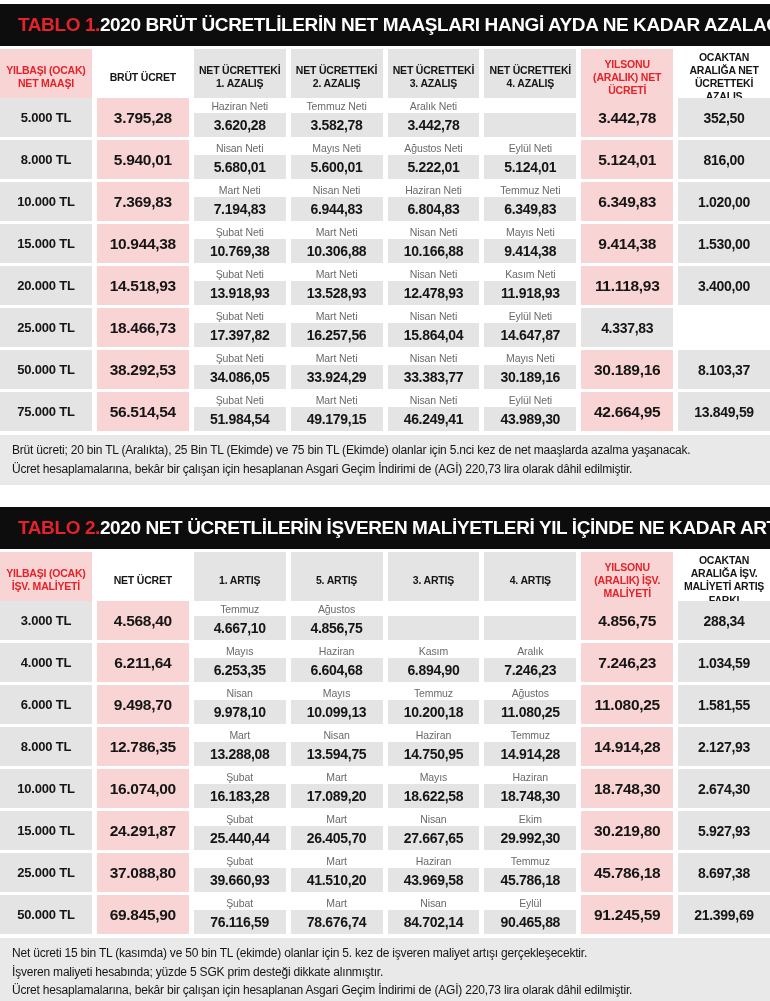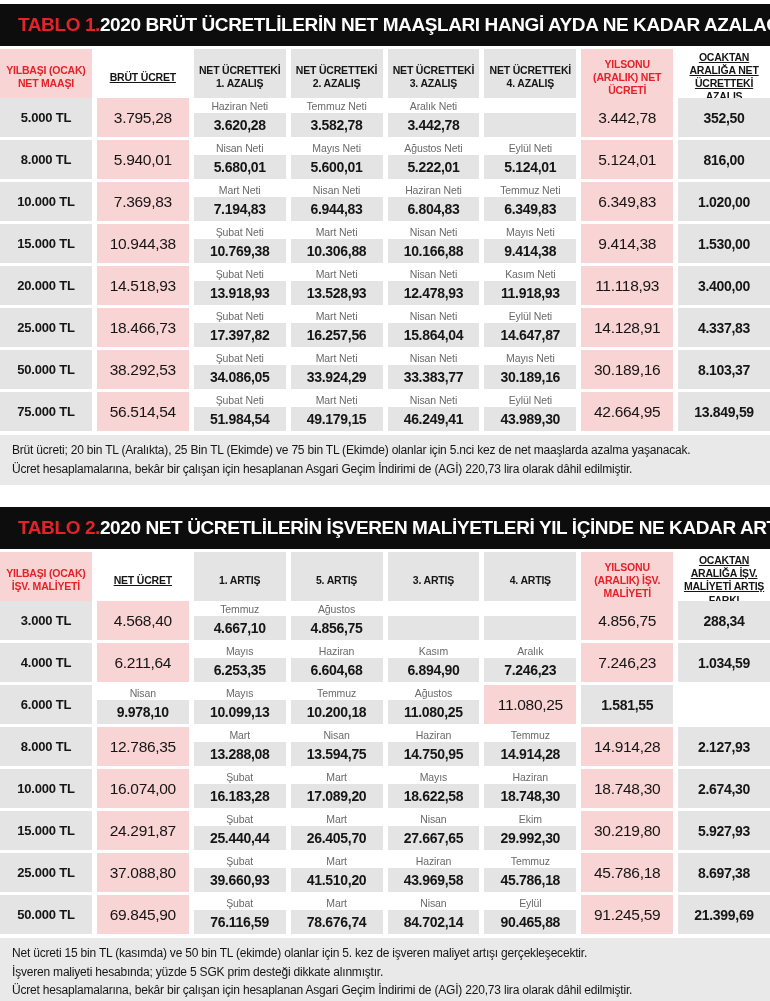--- a/index.html
+++ b/index.html
@@ -23,27 +23,27 @@
   }
   .titlebar .tag{color:var(--red);font-weight:bold;font-size:19px;letter-spacing:-0.4px;margin-right:0;}
   .titlebar .ttl{color:#fff;font-weight:bold;font-size:19px;letter-spacing:-0.4px;}
   .grid{display:grid;grid-template-columns:repeat(8,1fr);column-gap:5px;}
   .hdr{margin-top:3px;height:46px;}
   .hcell{
     display:flex;align-items:center;justify-content:center;text-align:center;
     font-weight:bold;font-size:10.5px;line-height:1.25;letter-spacing:-0.2px;
     padding:2px 1px;background:var(--gray);
   }
-  .hcell.h-white{background:#fff;text-decoration:underline;}
+  .hcell.h-white{background:#fff;}
   .hcell.h-pink{background:var(--pink);color:var(--red);}
   .rows{margin-top:3px;display:flex;flex-direction:column;row-gap:3px;}
   .row{height:39px;}
   .cell{display:flex;align-items:center;justify-content:center;text-align:center;}
   .c-wage{background:var(--gray);font-weight:bold;font-size:13px;letter-spacing:-0.2px;}
-  .c-pink{background:var(--pink);font-weight:normal;font-size:15.5px;letter-spacing:-0.3px;}
+  .c-pink{background:var(--pink);font-weight:bold;font-size:15.5px;letter-spacing:-0.3px;}
   .c-diff{background:var(--gray);font-weight:bold;font-size:14px;letter-spacing:-0.3px;}
   .c-split{display:flex;flex-direction:column;align-items:stretch;justify-content:flex-start;}
   .c-split .m{
     height:15px;background:#fff;color:var(--labelgray);font-size:10.5px;
     display:flex;align-items:center;justify-content:center;letter-spacing:-0.1px;
   }
   .c-split .v{
     flex:1;background:var(--gray);font-weight:bold;font-size:14px;letter-spacing:-0.3px;
     display:flex;align-items:center;justify-content:center;
   }
@@ -194,21 +194,20 @@
       <div class="v">16.257,56</div>
     </div>
     <div class="cell c-split">
       <div class="m">Nisan Neti</div>
       <div class="v">15.864,04</div>
     </div>
     <div class="cell c-split">
       <div class="m">Eylül Neti</div>
       <div class="v">14.647,87</div>
     </div>
-    <div class="cell c-pink">14.128,91</div>
     <div class="cell c-diff">4.337,83</div>
   </div>
       <div class="row grid">
     <div class="cell c-wage">50.000 TL</div>
     <div class="cell c-pink">38.292,53</div>
     <div class="cell c-split">
       <div class="m">Şubat Neti</div>
       <div class="v">34.086,05</div>
     </div>
     <div class="cell c-split">
@@ -312,20 +311,21 @@
     </div>
     <div class="cell c-split">
       <div class="m">Aralık</div>
       <div class="v">7.246,23</div>
     </div>
     <div class="cell c-pink">7.246,23</div>
     <div class="cell c-diff">1.034,59</div>
   </div>
       <div class="row grid">
     <div class="cell c-wage">6.000 TL</div>
+    <div class="cell c-pink">9.498,70</div>
     <div class="cell c-split">
       <div class="m">Nisan</div>
       <div class="v">9.978,10</div>
     </div>
     <div class="cell c-split">
       <div class="m">Mayıs</div>
       <div class="v">10.099,13</div>
     </div>
     <div class="cell c-split">
       <div class="m">Temmuz</div>

